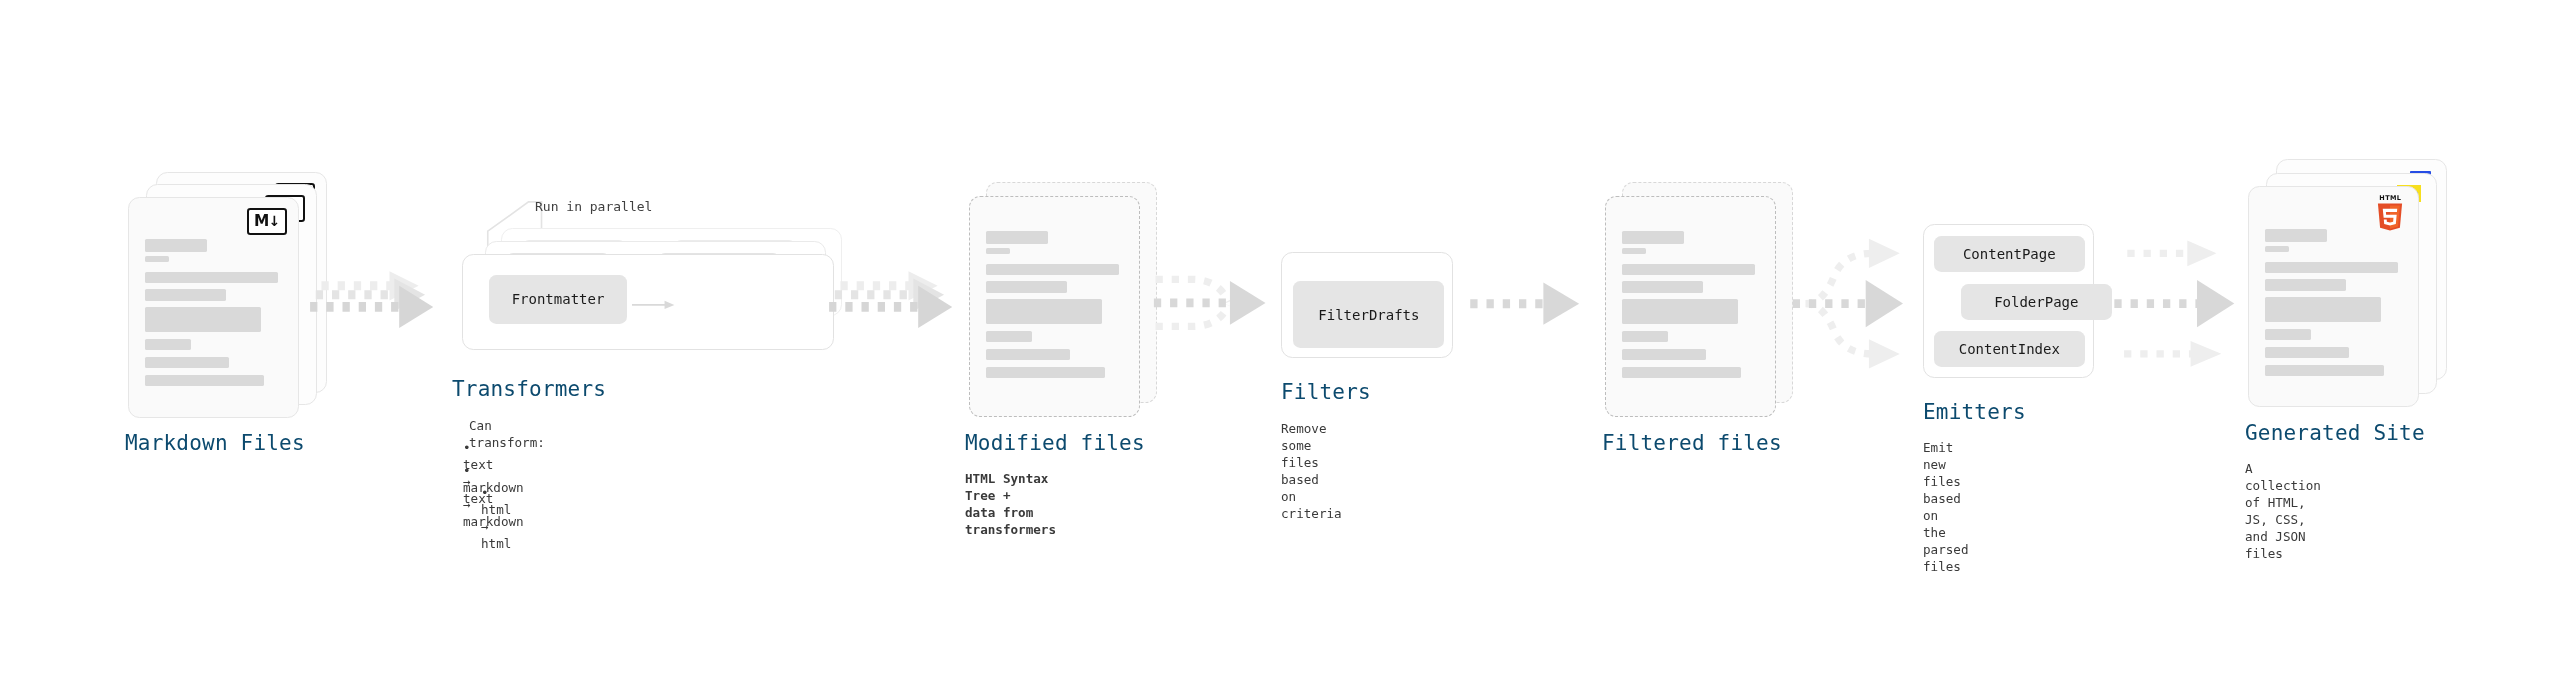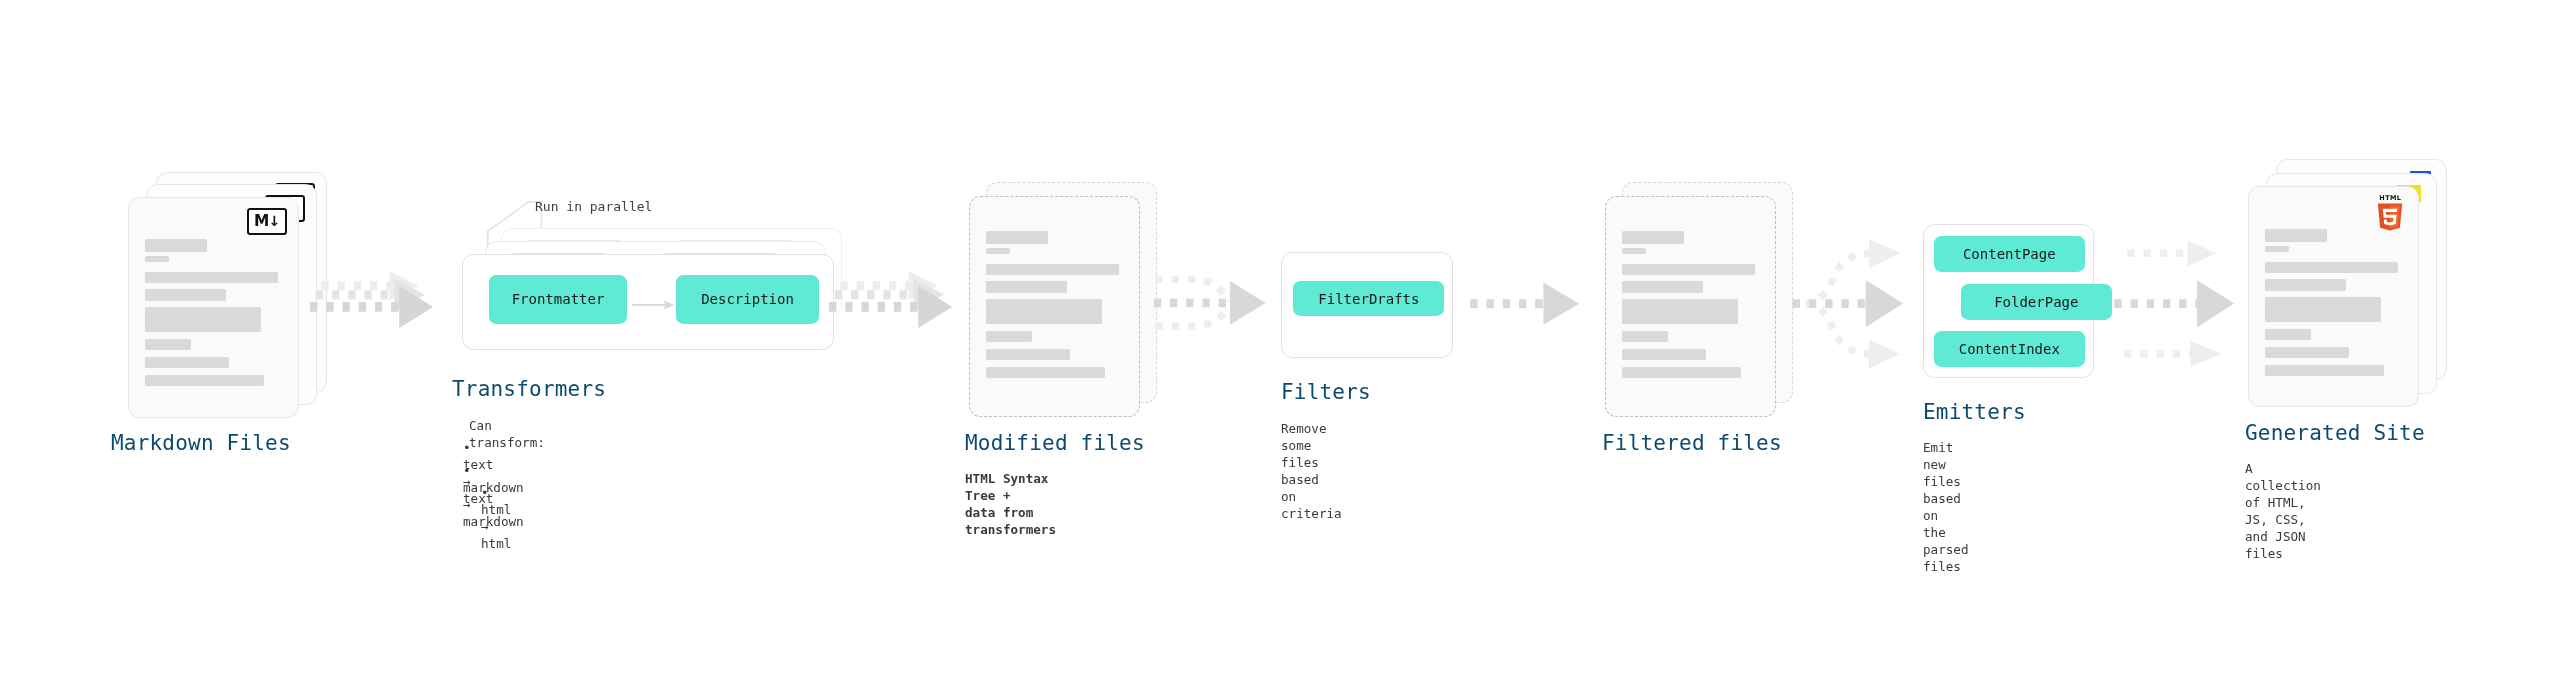--- a/index.html
+++ b/index.html
@@ -95,21 +95,21 @@
   
   .panel{
     position:absolute;
     border:1.2px solid #e2e2e2;
     border-radius:11.4px;
     background:#ffffff;
     box-sizing:border-box;
   }
   .chip{
     position:absolute;
-    background:#5eead4;
+    background:#e5e5e5;
     border-radius:7.3px;
     display:flex;align-items:center;justify-content:center;
     font-size:14px;color:#1a1a1a;
     box-sizing:border-box;
     white-space:nowrap;
   }
   .chip.ghost{background:#ececec;}
   .chip.ghost2{background:#e4e4e4;}
 
   .runlabel{
@@ -153,21 +153,21 @@
         <div class="bar tiny"></div>
         <div class="bar w95"></div>
         <div class="bar w58"></div>
         <div class="bar w83"></div>
         <div class="bar w33"></div>
         <div class="bar w60"></div>
         <div class="bar w85"></div>
       </div>
     </div>
 
-    <div class="title" style="left:111px;top:431px;">Markdown Files</div>
+    <div class="title" style="left:125px;top:431px;">Markdown Files</div>
   </div>
 
   <div class="arrowbox" style="left:310px;top:268px;width:146px;height:81px;">
     <svg width="146" height="81" viewBox="0 0 180 100">
       <g stroke="#ededed" stroke-width="11" stroke-dasharray="9 11" fill="#ededed">
         <line x1="14" y1="22" x2="102" y2="22"></line>
         <polygon points="98,4 134,22 98,40" stroke="none"></polygon>
       </g>
       <g stroke="#e4e4e4" stroke-width="11" stroke-dasharray="9 11" fill="#e4e4e4">
         <line x1="7" y1="33" x2="108" y2="33"></line>
@@ -207,23 +207,20 @@
         <svg width="39" height="9.8" viewBox="0 0 48 12">
             <line x1="0" y1="6" x2="38" y2="6" stroke="#e6e6e6" stroke-width="2"></line>
             <polygon points="36,1 46,6 36,11" fill="#e6e6e6"></polygon>
           </svg>
       </div>
     </div>
 
     <div class="panel" style="left:453px;top:254px;width:372px;height:96px;margin-left:9px;">
       <div class="chip" style="left:26px;top:19.5px;width:138px;height:49px;">
         <span>Frontmatter</span>
-      </div>
-      <div class="chip" style="left:213px;top:19.5px;width:143px;height:49px;">
-        <span>Description</span>
       </div>
       <div class="thinarrow" style="left:169px;top:43px;">
         <svg width="44" height="9.8" viewBox="0 0 54 12">
             <line x1="0" y1="6" x2="42" y2="6" stroke="#d9d9d9" stroke-width="2"></line>
             <polygon points="40,1 52,6 40,11" fill="#d9d9d9"></polygon>
           </svg>
       </div>
     </div>
 
     <div class="title" style="left:452px;top:377px;">Transformers</div>
@@ -277,21 +274,21 @@
       </g>
       <g stroke="#d8d8d8" stroke-width="11" stroke-dasharray="9 11" fill="#d8d8d8">
         <line x1="12" y1="53" x2="108" y2="53"></line>
         <polygon points="106,26 150,53 106,80" stroke="none"></polygon>
       </g>
     </svg>
   </div>
 
   <div class="node">
     <div class="panel" style="left:1281px;top:252px;width:172px;height:106px;">
-      <div class="chip" style="left:11.4px;top:28.4px;width:151px;height:35px;">
+      <div class="chip" style="left:11.4px;top:28.4px;width:151px;height:67px;">
         <span>FilterDrafts</span>
       </div>
     </div>
     <div class="title" style="left:1281px;top:380px;">Filters</div>
     <div class="desc" style="left:1281px;top:420px;">Remove some files based
 on criteria</div>
   </div>
 
   <div class="arrowbox" style="left:1467px;top:276px;width:130px;height:57px;">
     <svg width="130" height="57" viewBox="0 0 160 70">

